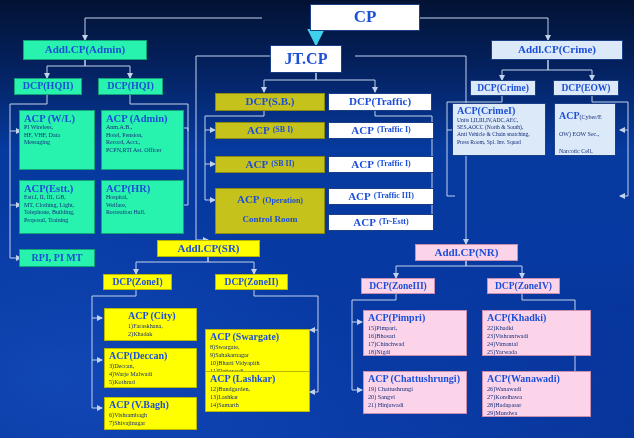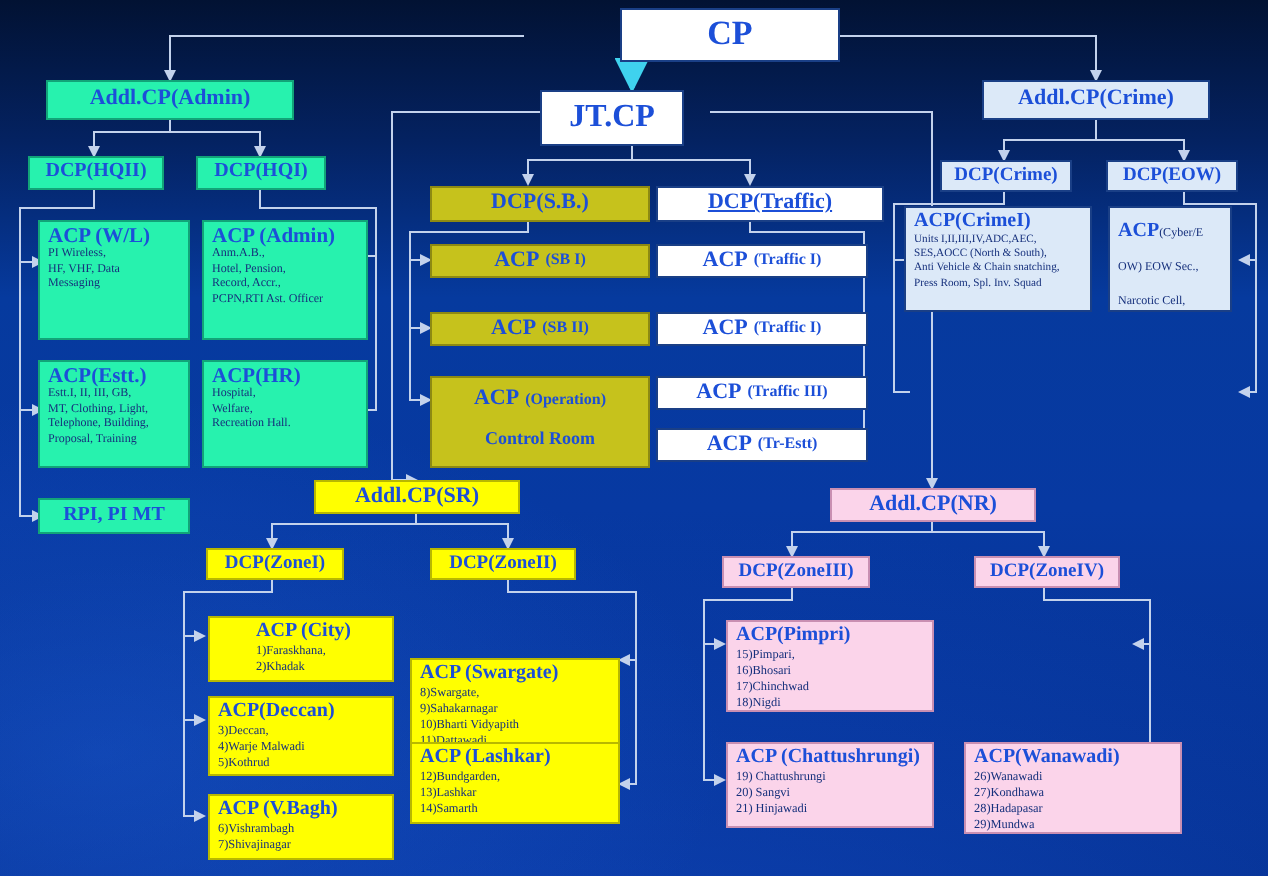--- a/index.html
+++ b/index.html
@@ -134,21 +134,21 @@
         <span class="t">JT.CP</span>
       </div>
   </div>
 
   <div class="node green" style="left:23px;top:40px;width:124px;height:20px;font-size:11px;">
     <div class="hdr">
         <span class="t">Addl.CP(Admin)</span>
       </div>
   </div>
 
-  <div class="node paleblue" style="left:491px;top:40px;width:114px;height:20px;font-size:11px;">
+  <div class="node paleblue" style="left:491px;top:40px;width:132px;height:20px;font-size:11px;">
     <div class="hdr">
         <span class="t">Addl.CP(Crime)</span>
       </div>
   </div>
 
   <div class="node green" style="left:14px;top:78px;width:68px;height:17px;font-size:10px;">
     <div class="hdr">
         <span class="t">DCP(HQII)</span>
       </div>
   </div>
@@ -192,21 +192,21 @@
     <div class="hdr">
         <span class="t">RPI, PI MT</span>
       </div>
   </div>
 
   <div class="node olive" style="left:215px;top:93px;width:110px;height:18px;font-size:11px;">
     <div class="hdr">
         <span class="t">DCP(S.B.)</span>
       </div>
   </div>
-  <div class="node white" style="left:328px;top:93px;width:114px;height:18px;font-size:11px;text-decoration:underline;">
+  <div class="node white" style="left:328px;top:93px;width:104px;height:18px;font-size:11px;">
     <div class="hdr">
         <span class="t">DCP(Traffic)</span>
       </div>
   </div>
 
   <div class="node olive" style="left:215px;top:122px;width:110px;height:17px;font-size:11px;">
     <div class="hdr">
       <span class="t">ACP</span>
       <span class="t" style="font-size:8px;margin-left:3px;">(SB I)</span>
     </div>
@@ -347,20 +347,27 @@
 17)Chinchwad
 18)Nigdi</span>
   </div>
   <div class="node pink detail" style="left:363px;top:371px;width:104px;height:43px;">
     <span class="t" style="font-size:10px;">ACP (Chattushrungi)</span>
     <span class="sub" style="font-size:6.2px;white-space:pre-line;line-height:1.32;">19) Chattushrungi
 20) Sangvi
 21) Hinjawadi</span>
   </div>
 
+  <div class="node pink detail" style="left:482px;top:310px;width:109px;height:46px;">
+    <span class="t" style="font-size:10px;">ACP(Khadki)</span>
+    <span class="sub" style="font-size:6.2px;white-space:pre-line;line-height:1.32;">22)Khadki
+23)Vishrantwadi
+24)Vimantal
+25)Yarwada</span>
+  </div>
   <div class="node pink detail" style="left:482px;top:371px;width:109px;height:46px;">
     <span class="t" style="font-size:10px;">ACP(Wanawadi)</span>
     <span class="sub" style="font-size:6.2px;white-space:pre-line;line-height:1.32;">26)Wanawadi
 27)Kondhawa
 28)Hadapasar
 29)Mundwa</span>
   </div>
 
 </div>
 

